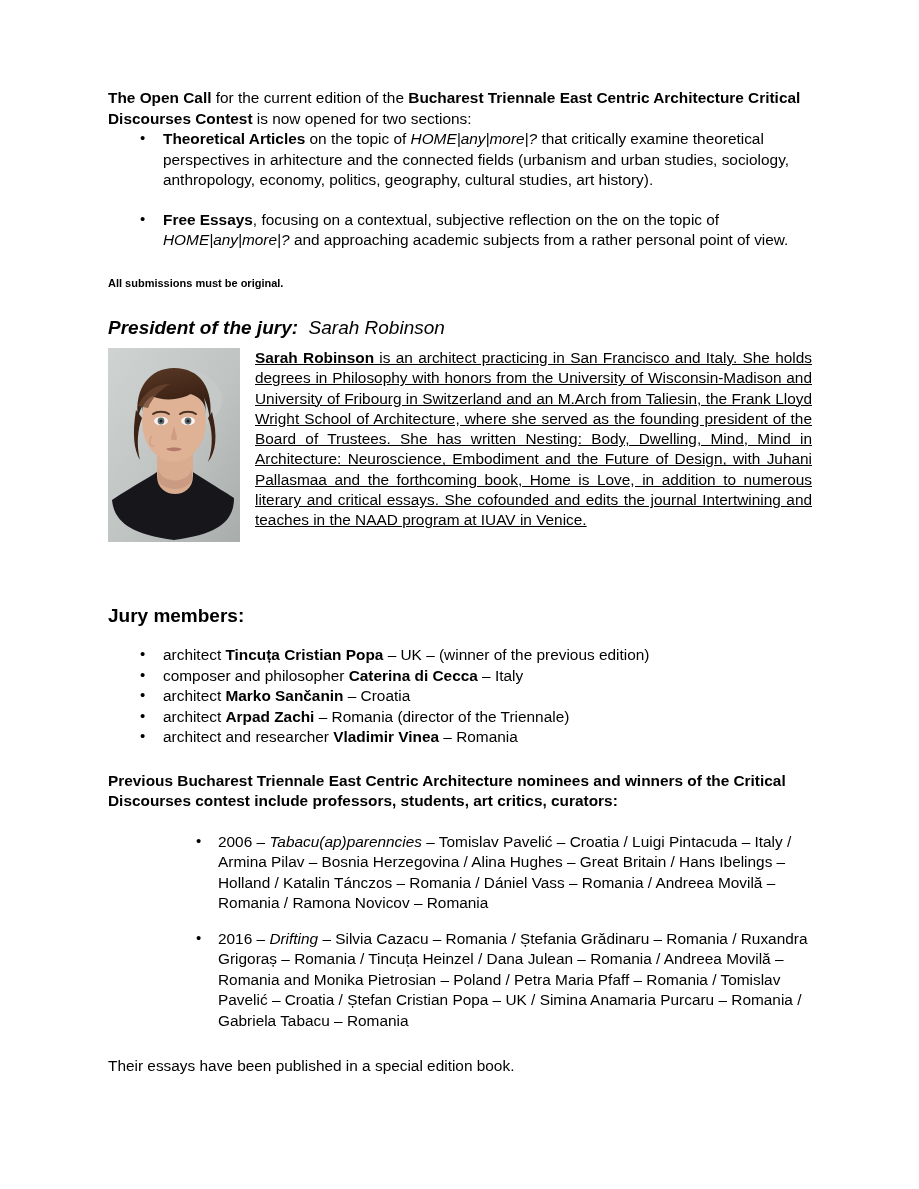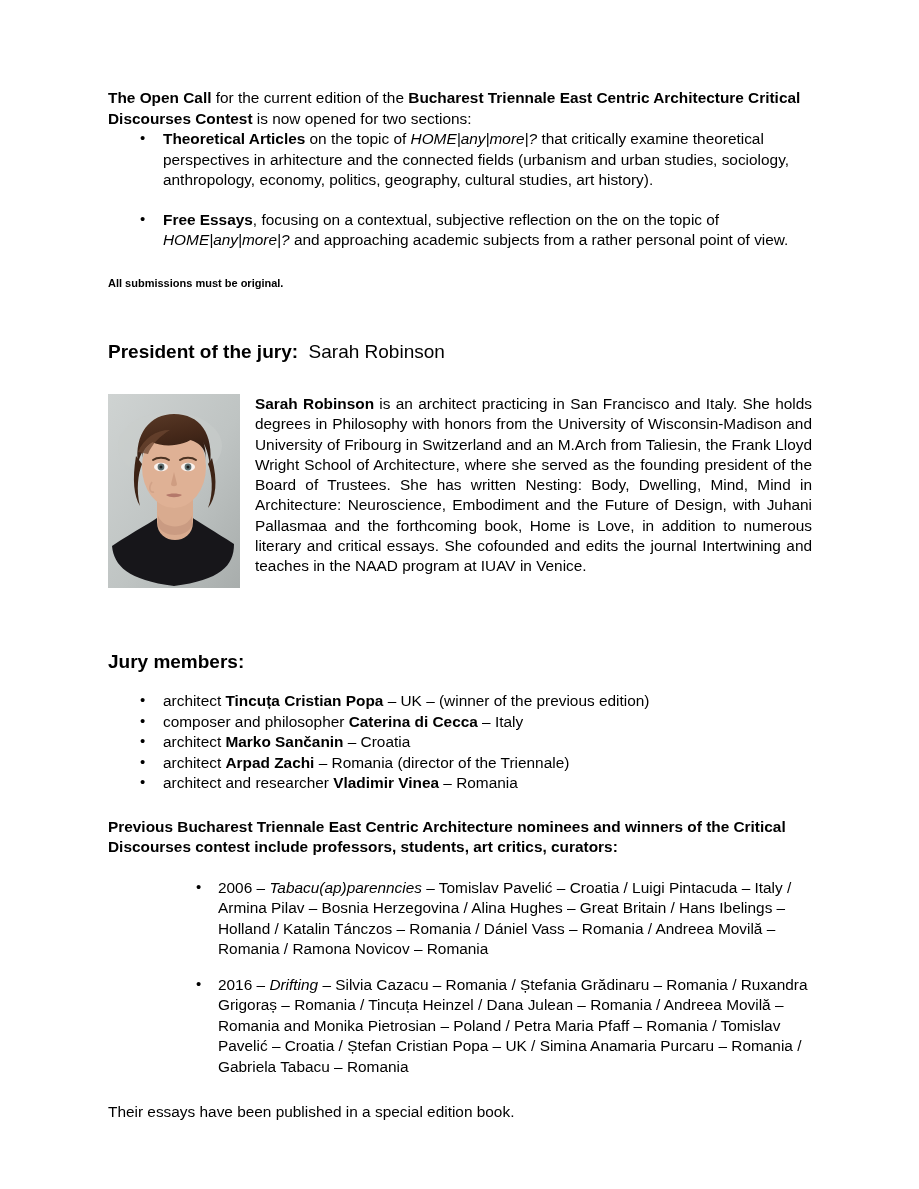--- a/index.html
+++ b/index.html
@@ -63,28 +63,30 @@
     margin-top: 22px;
     font-size: 11px;
     line-height: 20.5px;
     font-weight: bold;
   }
 
   h2.heading {
     font-size: 19px;
     line-height: 24px;
     font-weight: bold;
-    margin-top: 47px;
+    margin-top: 23px;
+    font-style: italic;
   }
   h2.heading .reg { font-weight: normal; }
 
   .bio-wrap {
-    margin-top: 30px;
+    margin-top: 8px;
     position: relative;
     min-height: 196px;
+    text-decoration: underline;
   }
   .portrait {
     position: absolute;
     left: 0px;
     top: 0px;
     width: 132px;
     height: 194px;
     overflow: hidden;
     background: #b9bdbc;
   }

